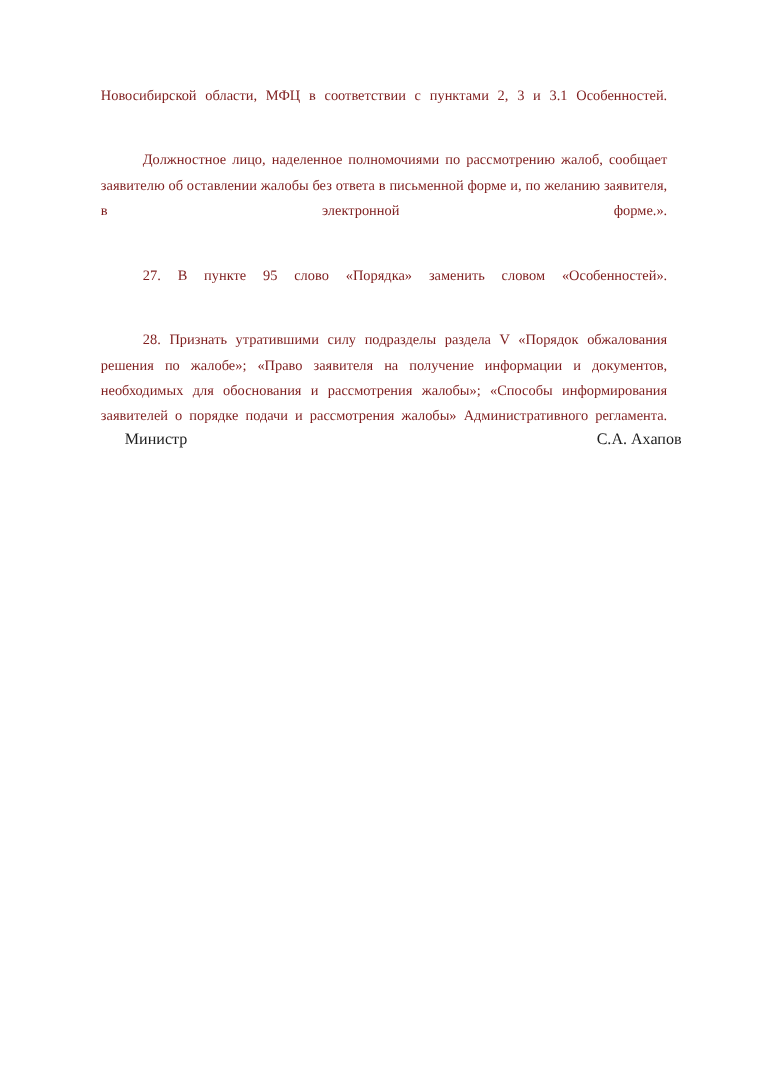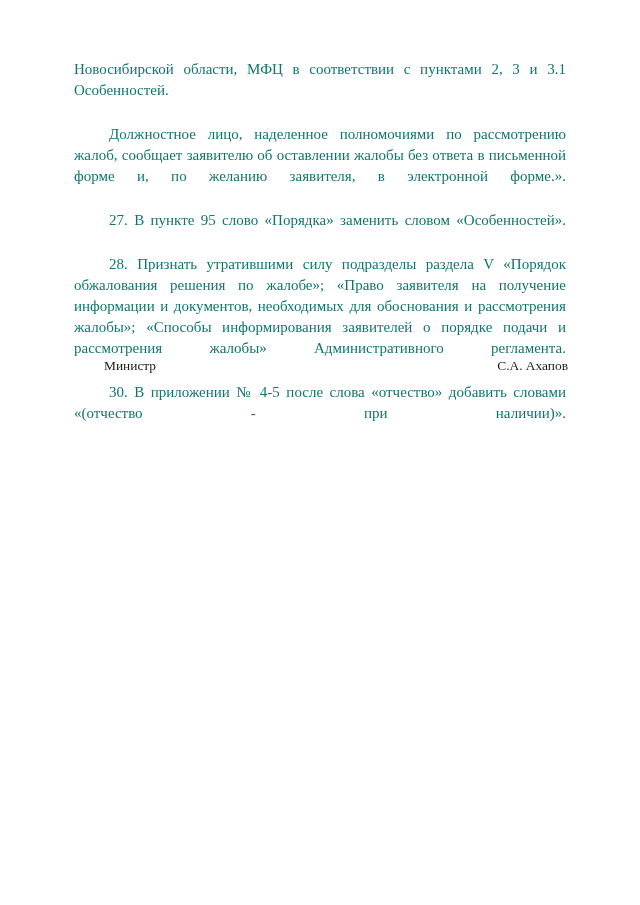--- a/index.html
+++ b/index.html
@@ -28,26 +28,26 @@
   }
 
   .text-block {
     position: absolute;
     left: 72px;
     top: 57px;
     width: 496px;
   }
 
   .para {
-    margin: 2px;
-    font-size: 15px;
+    margin: 12px;
+    font-size: 12px;
     line-height: 21px;
     text-align: justify;
     text-justify: inter-word;
-    color: #0f766e;
+    color: #7f1d1d;
   }
 
   
   .para.cont {
     text-indent: 0;
   }
 
   
   .para.indent {
     text-indent: 35px;
@@ -100,21 +100,20 @@
 
     <p class="para cont">Новосибирской области, МФЦ в соответствии с пунктами 2, 3 и 3.1 Особенностей.</p>
 
     <p class="para indent">Должностное лицо, наделенное полномочиями по рассмотрению жалоб, сообщает заявителю об оставлении жалобы без ответа в письменной форме и, по желанию заявителя, в электронной форме.».</p>
 
     <p class="para indent">27. В пункте 95 слово «Порядка» заменить словом «Особенностей».</p>
 
     <p class="para indent">28. Признать утратившими силу подразделы раздела V «Порядок обжалования решения по жалобе»; «Право заявителя на получение информации и документов, необходимых для обоснования и рассмотрения жалобы»; «Способы информирования заявителей о порядке подачи и рассмотрения жалобы» Административного регламента.</p>
 
 
-    <p class="para indent">30. В приложении № 4-5 после слова «отчество» добавить словами «(отчество - при наличии)».</p>
 
   </div>
 
   <div class="signature">
     <span class="role">Министр</span>
     <span class="name">С.А. Ахапов</span>
   </div>
 
   <div class="blank-area"></div>
 

